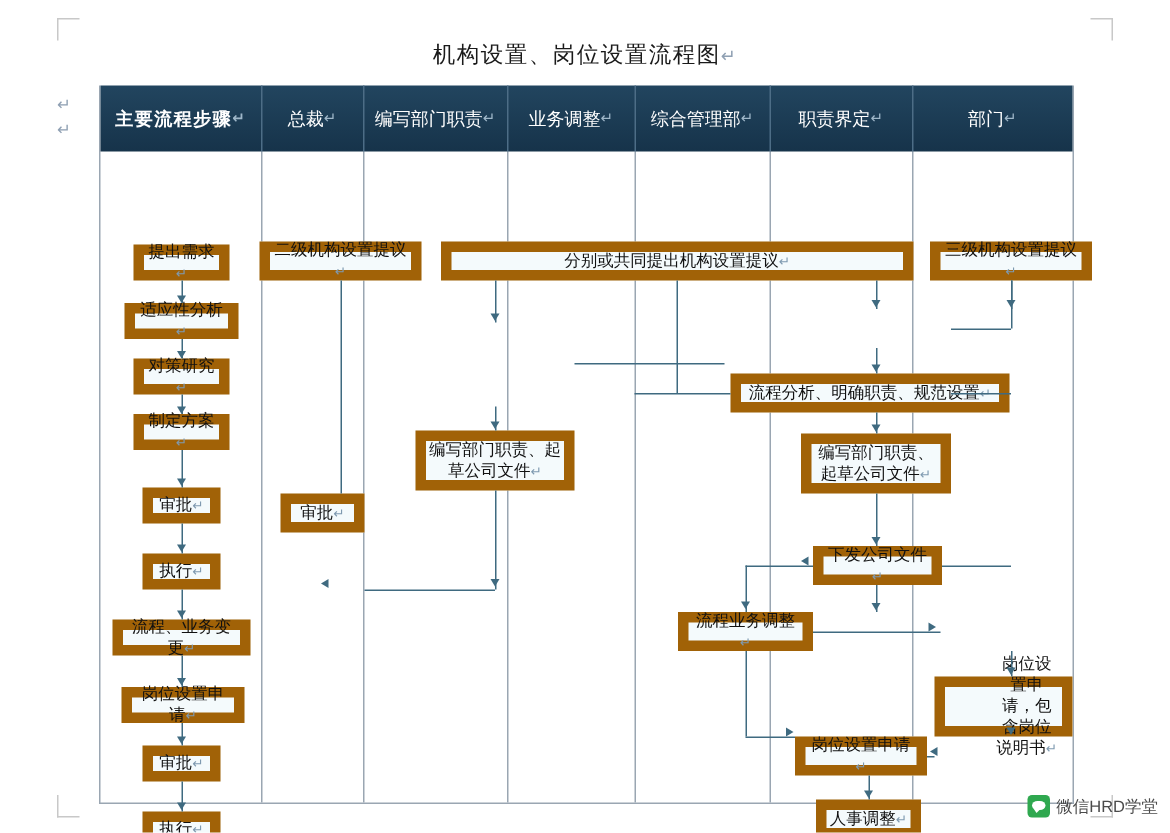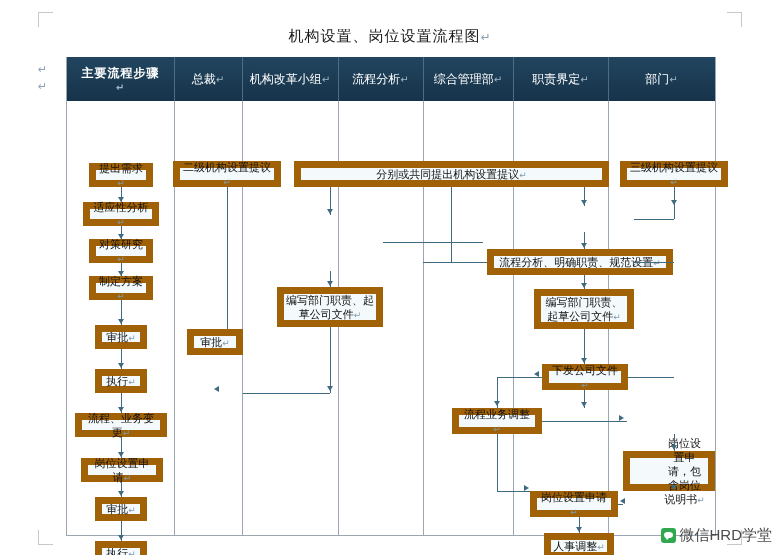--- a/index.html
+++ b/index.html
@@ -72,21 +72,21 @@
   .ln.h{height:1px;}
   .ln.v{width:1px;}
   .arrow{position:absolute;width:0;height:0;}
   .arrow.down{border-left:3.5px solid transparent;border-right:3.5px solid transparent;border-top:5px solid #3f6a80;}
   .arrow.right{border-top:3.5px solid transparent;border-bottom:3.5px solid transparent;border-left:5px solid #3f6a80;}
   .arrow.left{border-top:3.5px solid transparent;border-bottom:3.5px solid transparent;border-right:5px solid #3f6a80;}
 
   .wm{
     position:absolute;right:8px;bottom:10px;
     display:flex;align-items:center;gap:4px;
-    color:#4b4b4b;font-size:15px;
+    color:#4b4b4b;font-size:11px;
   }
   .wm-badge{
     width:15px;height:15px;border-radius:3px;background:#2fa84f;
     position:relative;
   }
   .wm-badge:before{
     content:"";position:absolute;left:3px;top:4px;width:9px;height:6px;
     border-radius:50%/60%;background:#fff;
   }
   .wm-badge:after{
@@ -105,38 +105,38 @@
 
 <div class="para-mark" style="left:38px;top:63px;">↵</div>
 <div class="para-mark" style="left:38px;top:80px;">↵</div>
 
 <div class="title">
   <span>机构设置、岗位设置流程图</span><span class="pm">↵</span>
 </div>
 
 <div id="diagram">
   <div class="header-band"></div>
-<div class="header-cell first" style="left: 0px; width: 107px; flex-direction: column;">
+<div class="header-cell first" style="left: 0px; width: 107px;">
       <span>主要流程步骤</span>
       <span style="color:#9fb7c9;font-size:10px;">↵</span>
     </div>
     <div class="header-cell" style="left: 107px; width: 68px;">
       <span>总裁</span>
       <span style="color:#9fb7c9;font-size:10px;">↵</span>
     </div>
     <div class="col-sep" style="left: 107px;"></div>
     <div class="hdr-sep" style="left: 107px;"></div>
     <div class="header-cell" style="left: 175px; width: 96px;">
-      <span>机构改革小组</span>
+      <span>编写部门职责</span>
       <span style="color:#9fb7c9;font-size:10px;">↵</span>
     </div>
     <div class="col-sep" style="left: 175px;"></div>
     <div class="hdr-sep" style="left: 175px;"></div>
     <div class="header-cell" style="left: 271px; width: 85px;">
-      <span>流程分析</span>
+      <span>业务调整</span>
       <span style="color:#9fb7c9;font-size:10px;">↵</span>
     </div>
     <div class="col-sep" style="left: 271px;"></div>
     <div class="hdr-sep" style="left: 271px;"></div>
     <div class="header-cell" style="left: 356px; width: 90px;">
       <span>综合管理部</span>
       <span style="color:#9fb7c9;font-size:10px;">↵</span>
     </div>
     <div class="col-sep" style="left: 356px;"></div>
     <div class="hdr-sep" style="left: 356px;"></div>

